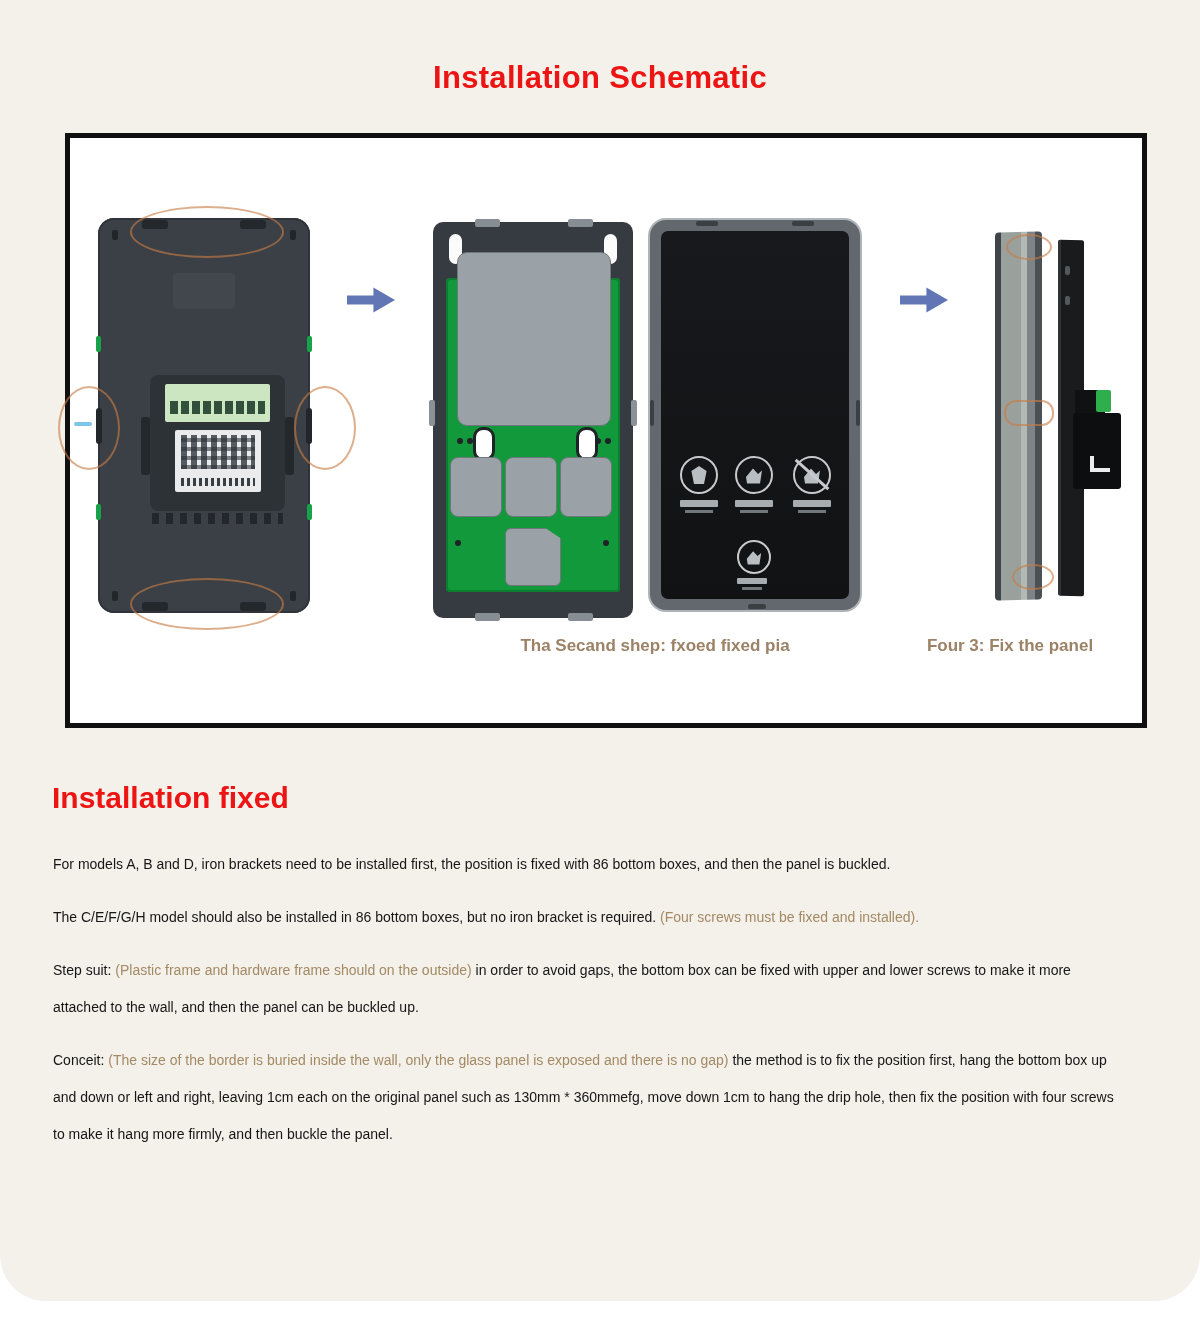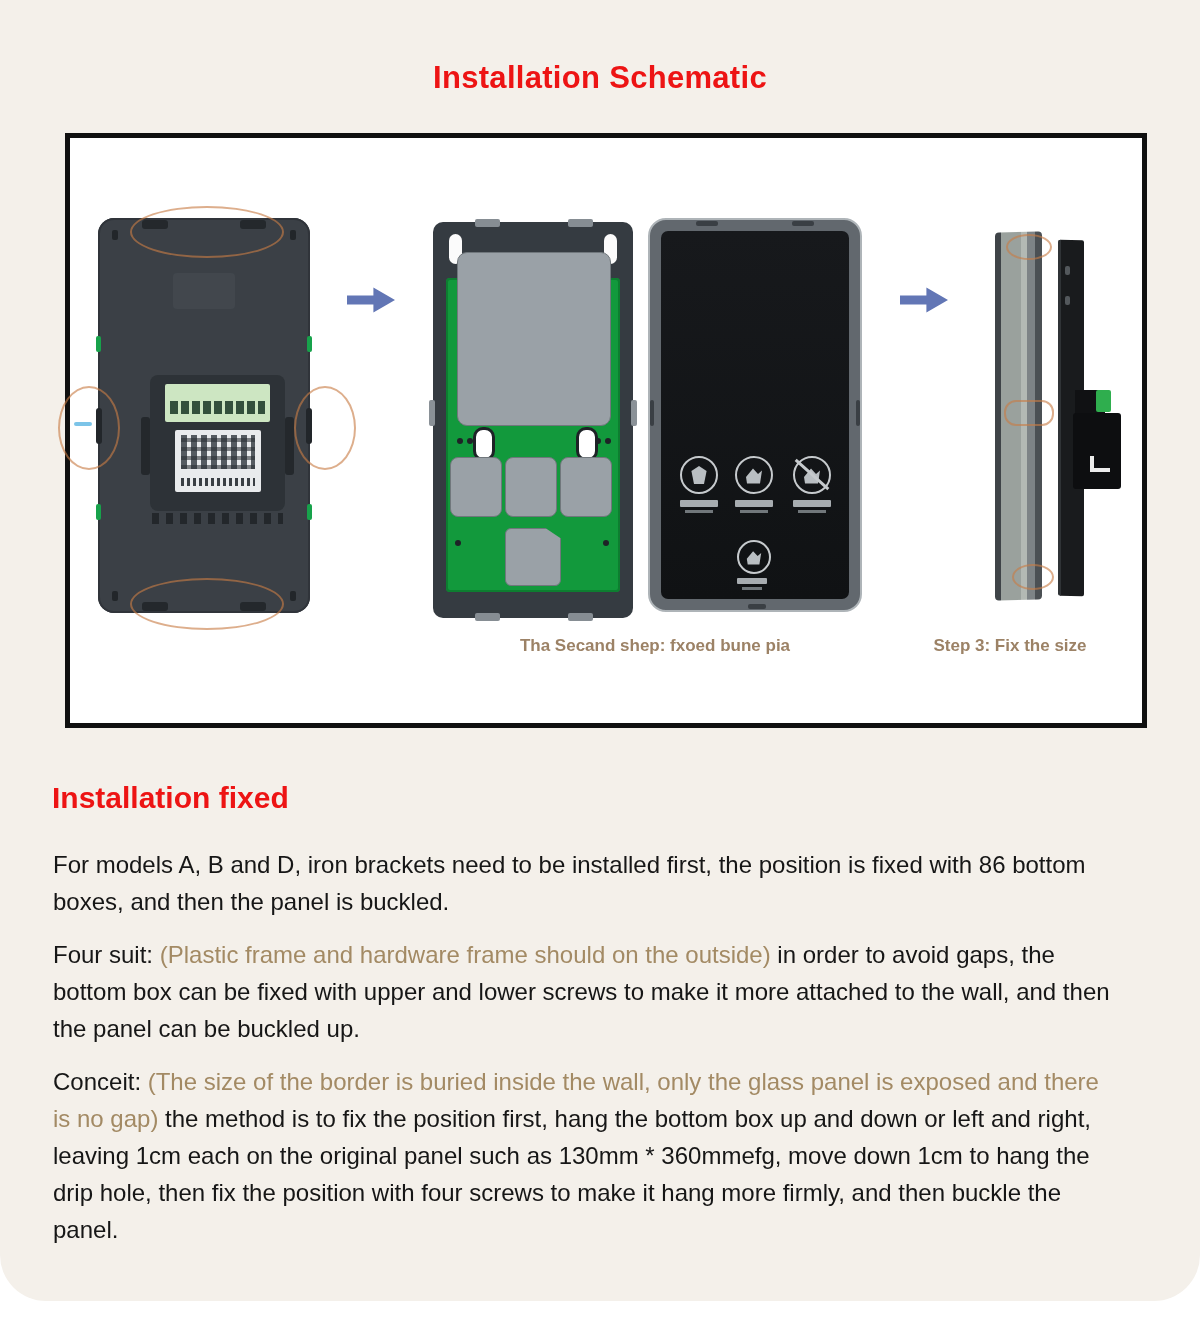--- a/index.html
+++ b/index.html
@@ -82,21 +82,21 @@
   .s-boxtop{position:absolute;left:85px;top:162px;width:30px;height:25px;background:#101113;}
   .s-green{position:absolute;left:106px;top:162px;width:15px;height:22px;background:#2fae4e;border-radius:2px;}
   .s-box{position:absolute;left:83px;top:185px;width:48px;height:76px;background:#0d0e10;border-radius:3px;}
   .s-glyph{position:absolute;left:100px;top:228px;width:16px;height:12px;
            border-left:4px solid #ececec;border-bottom:4px solid #ececec;}
   
   .caption{position:absolute;top:498px;font-size:17px;font-weight:bold;
            color:#9c8266;text-align:center;}
   
   .m-heading{position:absolute;left:52px;top:781px;font-size:30px;font-weight:bold;color:#ed1414;}
-  .m-body{position:absolute;left:53px;top:846px;width:1063px;font-size:24px;
+  .m-body{position:absolute;left:53px;top:846px;width:1063px;font-size:14px;
           line-height:37px;color:#161616;}
   .m-body p{margin:0 0 16px 0;}
   .accent{color:#a38a64;}
 </style>
 </head>
 <body>
 
 <div class="page">
   <div class="card"></div>
 
@@ -215,23 +215,24 @@
       <div class="s-dot" style="left:75px;top:68px;"></div>
       <div class="s-boxtop"></div>
       <div class="s-green"></div>
       <div class="s-box"></div>
       <div class="s-glyph"></div>
       <div class="ann" style="left:16px;top:6px;width:42px;height:22px;"></div>
       <div class="ann" style="left:14px;top:172px;width:46px;height:22px;border-radius:12px;"></div>
       <div class="ann" style="left:22px;top:336px;width:38px;height:22px;"></div>
     </div>
 
-    <div class="caption" style="left:430px;width:310px;">Tha Secand shep: fxoed bune pia</div>
-    <div class="caption" style="left:790px;width:300px;">Step 3: Fix the size</div>
+    <div class="caption" style="left:430px;width:310px;">Tha Secand shep: fxoed fixed pia</div>
+    <div class="caption" style="left:790px;width:300px;">Four 3: Fix the panel</div>
   </div>
 
   <div class="m-heading">Installation fixed</div>
   <div class="m-body">
     <p><span>For models A, B and D, iron brackets need to be installed first, the position is fixed with 86 bottom boxes, and then the panel is buckled.</span></p>
-    <p><span>Four suit: </span><span class="accent">(Plastic frame and hardware frame should on the outside)</span><span> in order to avoid gaps, the bottom box can be fixed with upper and lower screws to make it more attached to the wall, and then the panel can be buckled up.</span></p>
+    <p><span>The C/E/F/G/H model should also be installed in 86 bottom boxes, but no iron bracket is required. </span><span class="accent">(Four screws must be fixed and installed).</span></p>
+    <p><span>Step suit: </span><span class="accent">(Plastic frame and hardware frame should on the outside)</span><span> in order to avoid gaps, the bottom box can be fixed with upper and lower screws to make it more attached to the wall, and then the panel can be buckled up.</span></p>
     <p><span>Conceit: </span><span class="accent">(The size of the border is buried inside the wall, only the glass panel is exposed and there is no gap)</span><span> the method is to fix the position first, hang the bottom box up and down or left and right, leaving 1cm each on the original panel such as 130mm * 360mmefg, move down 1cm to hang the drip hole, then fix the position with four screws to make it hang more firmly, and then buckle the panel.</span></p>
   </div>
 </div>
 
 </body></html>

